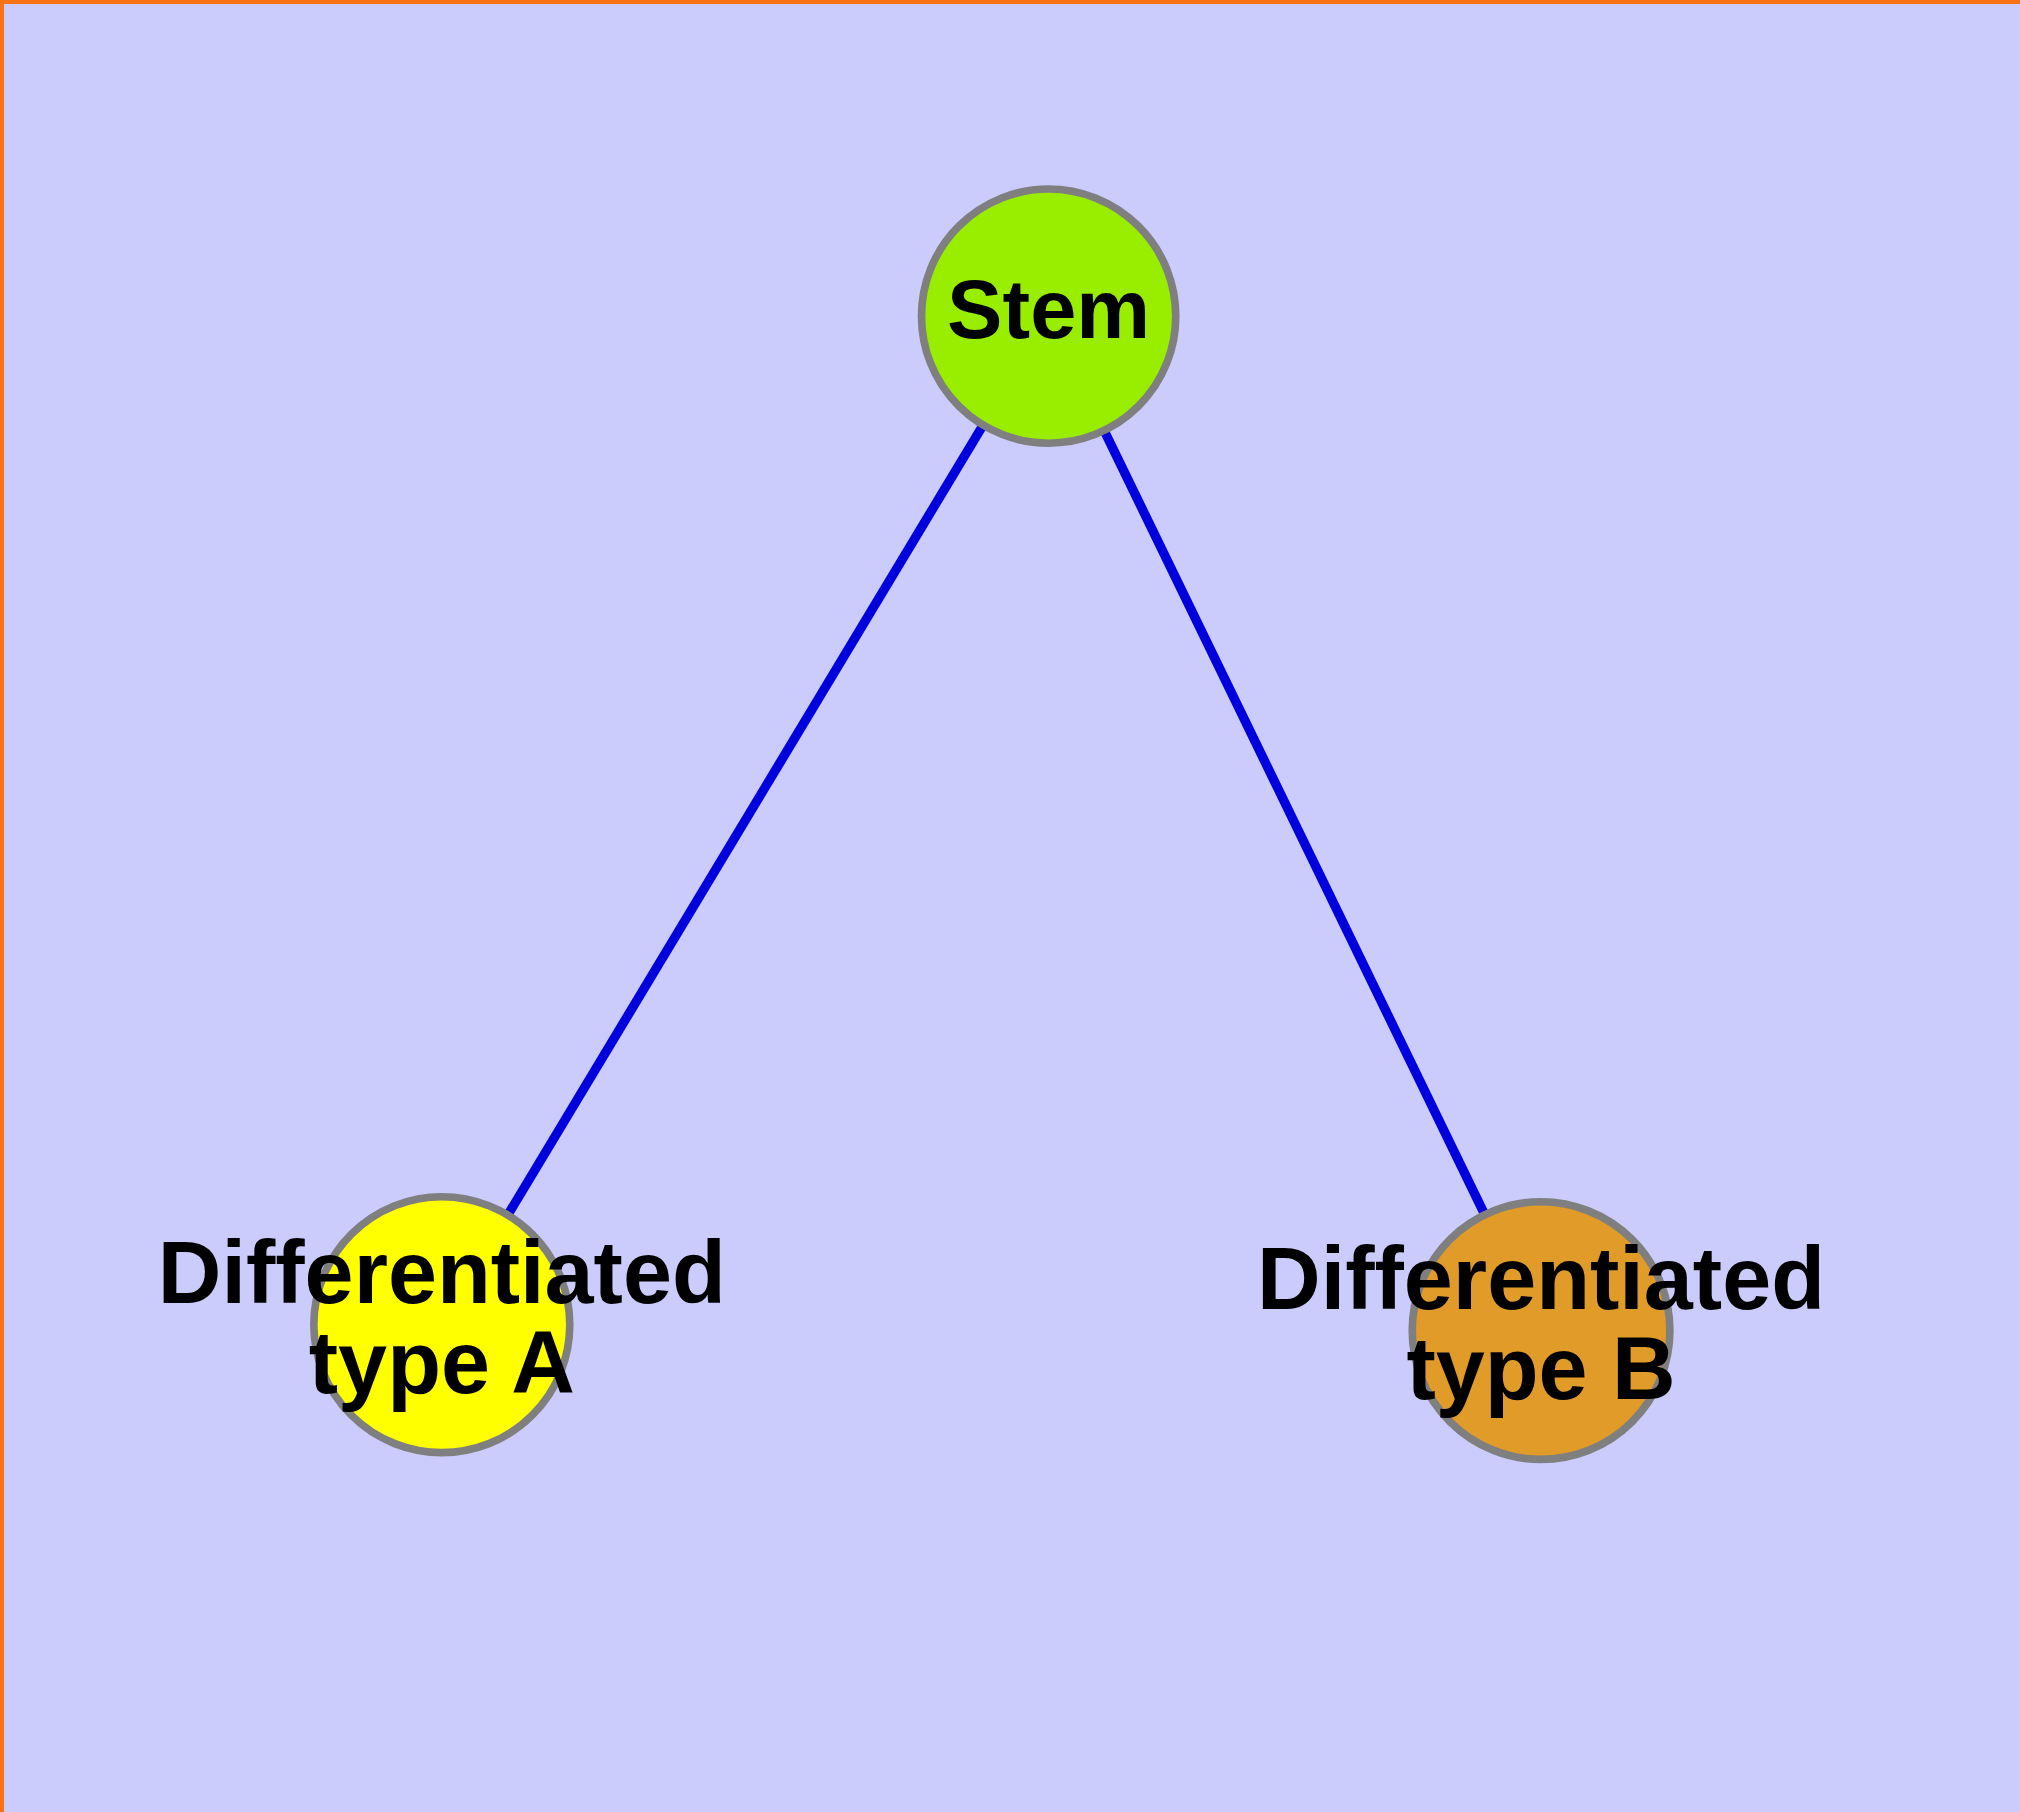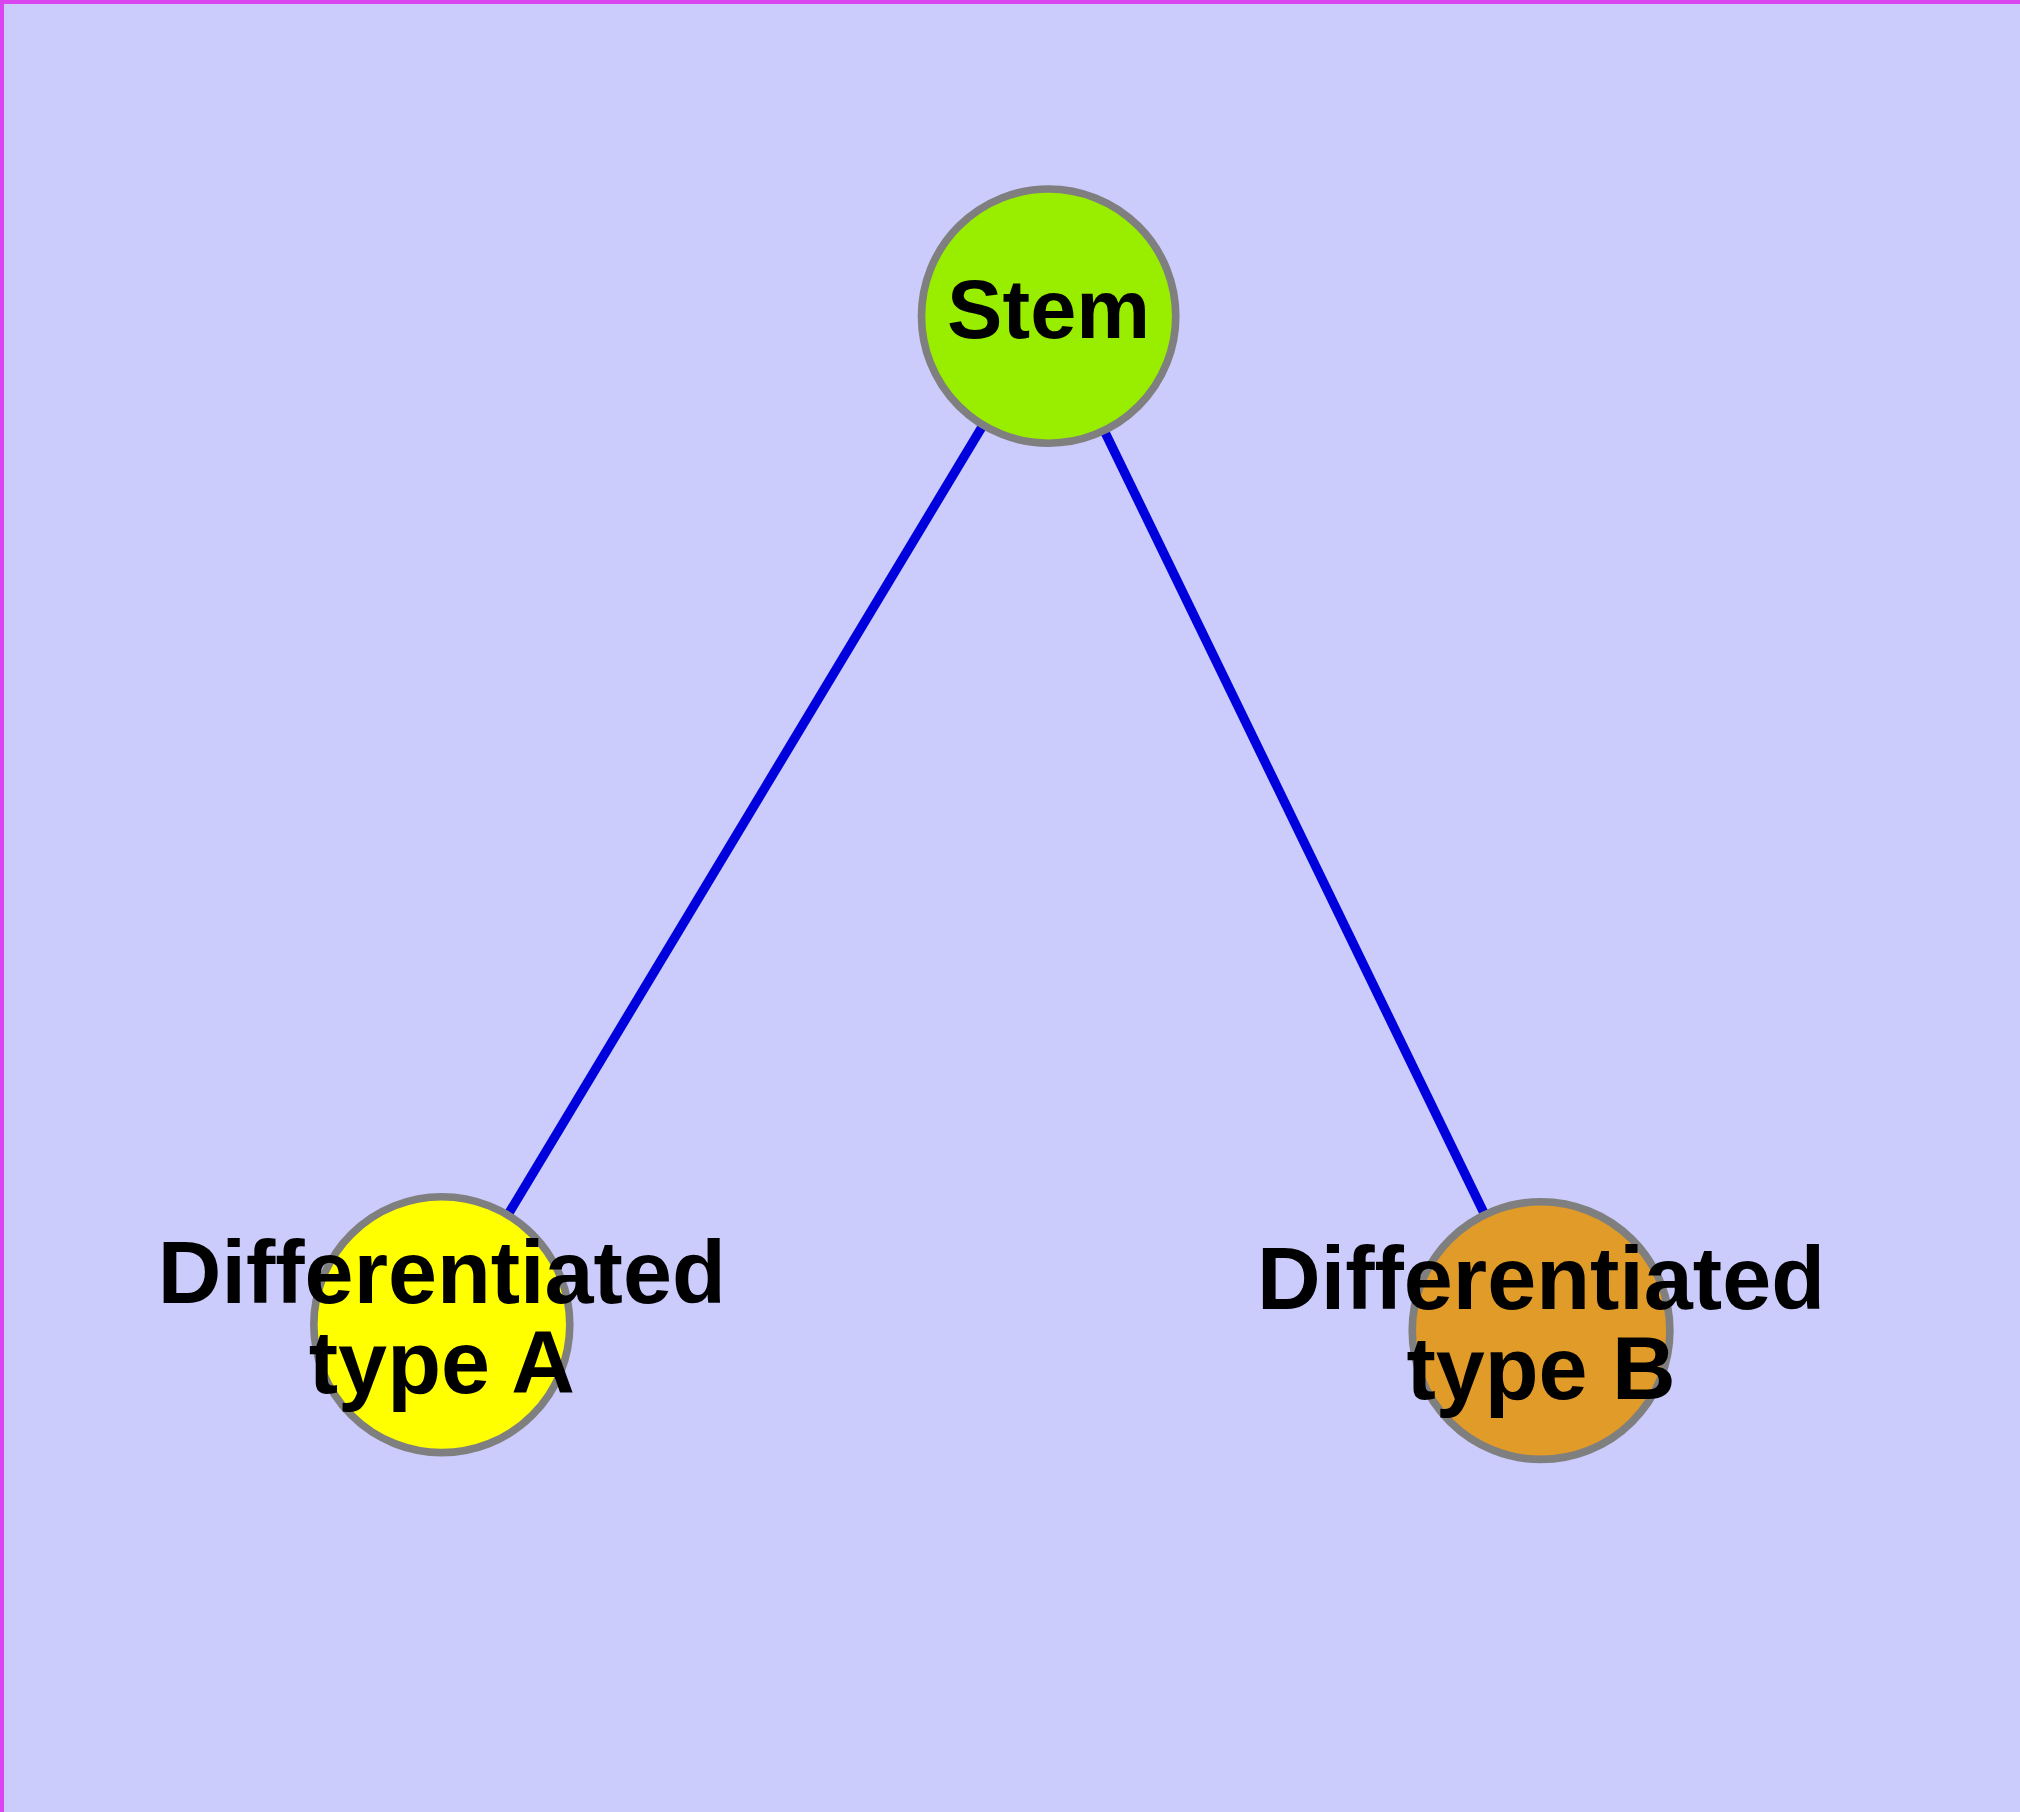--- a/index.html
+++ b/index.html
@@ -4,21 +4,21 @@
 <style>
   html, body {
     margin: 0;
     padding: 0;
     background: #ffffff;
   }
   #stage {
     position: relative;
     width: 2021px;
     height: 1812px;
-    background: #d946ef;
+    background: #f97316;
     overflow: hidden;
     font-family: "Liberation Sans", "DejaVu Sans", sans-serif;
     text-align: right;
   }
   #canvas {
     position: absolute;
     left: 4.2px;
     top: 4.2px;
     width: 2016px;
     height: 1808px;

